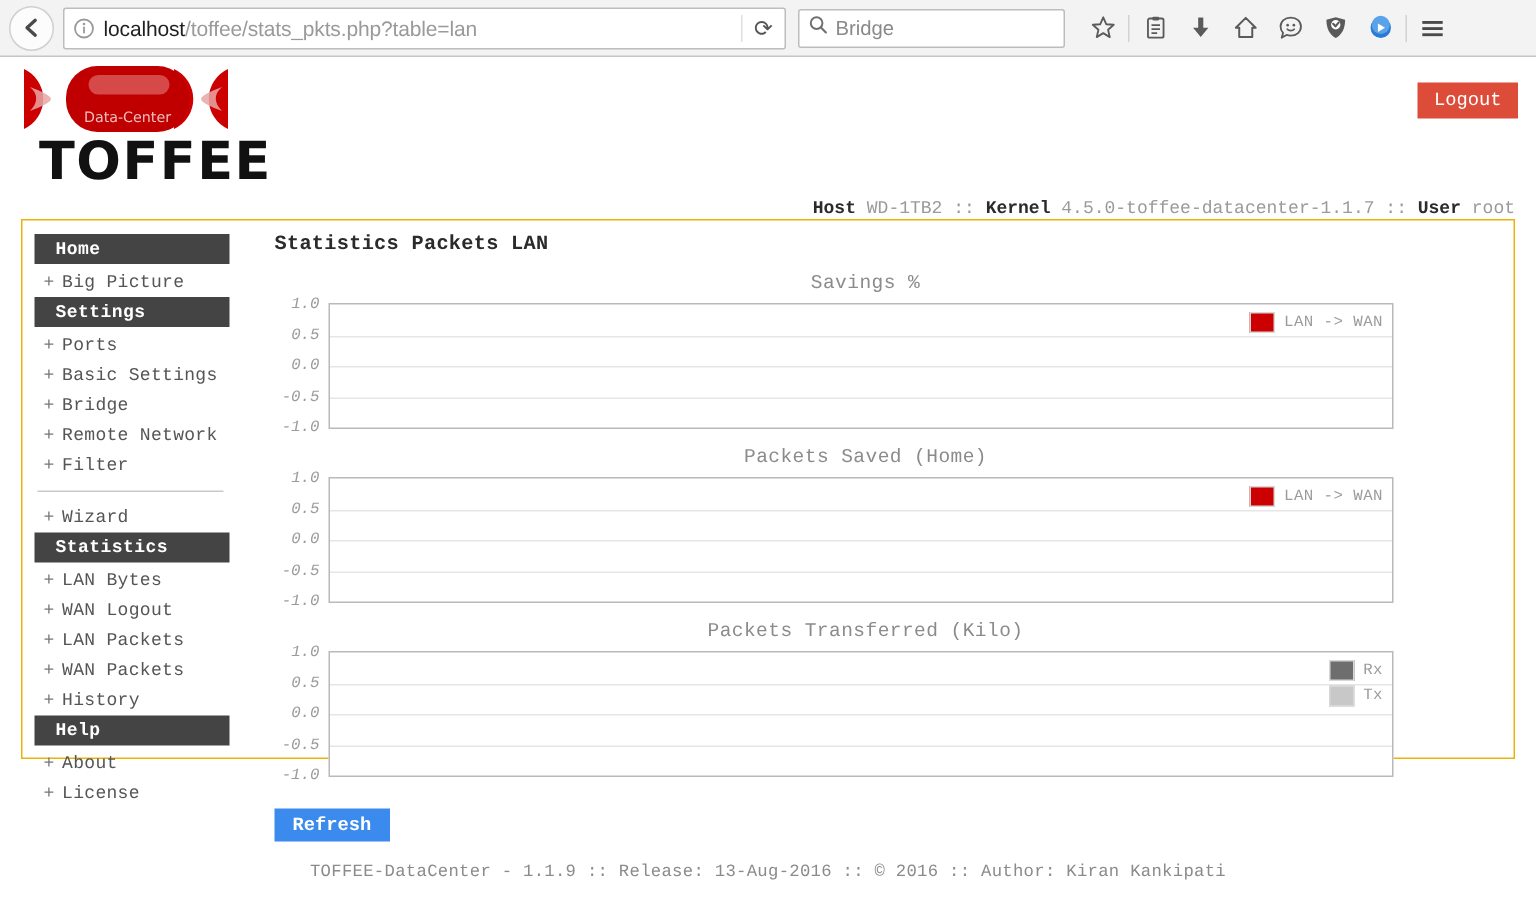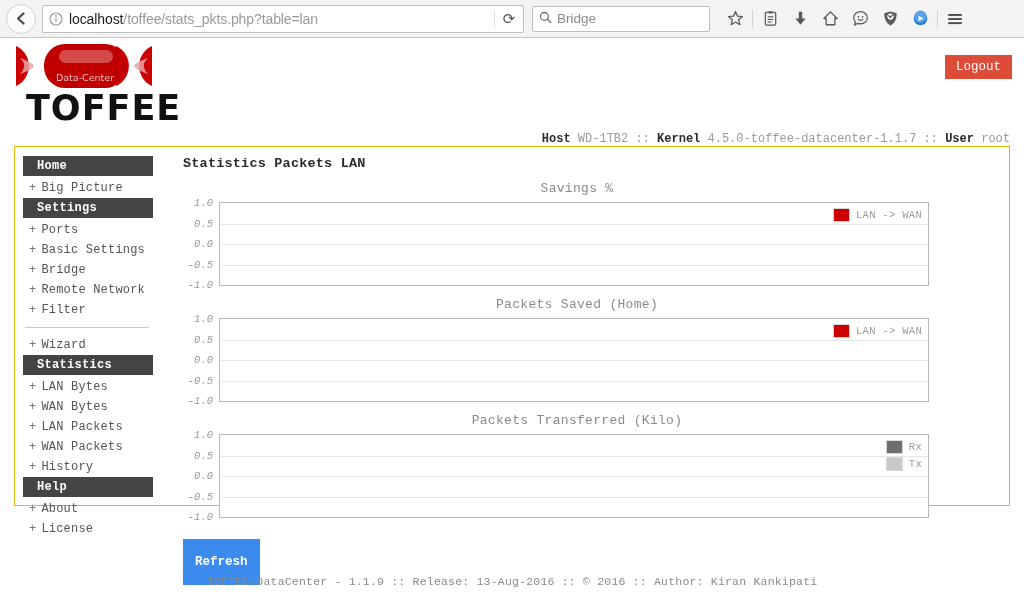--- a/index.html
+++ b/index.html
@@ -255,21 +255,21 @@
   .legend-label.short { min-width: 0; }
 
   .refresh-btn {
     margin: 20px 0 0 18px;
     background: #3b8aee;
     color: #ffffff;
     border: none;
     font-family: "Liberation Mono", monospace;
     font-weight: bold;
     font-size: 12.5px;
-    padding: 16px 12px;
+    padding: 4px 12px;
     cursor: pointer;
   }
 
   
   .footer {
     position: absolute;
     left: 14px; top: 575px;
     width: 996px;
     text-align: center;
     font-family: "Liberation Mono", monospace;
@@ -409,21 +409,21 @@
       <div class="side-head">Settings</div>
       <div class="side-item"><span class="plus">+</span><span>Ports</span></div>
       <div class="side-item"><span class="plus">+</span><span>Basic Settings</span></div>
       <div class="side-item"><span class="plus">+</span><span>Bridge</span></div>
       <div class="side-item"><span class="plus">+</span><span>Remote Network</span></div>
       <div class="side-item"><span class="plus">+</span><span>Filter</span></div>
       <div class="side-rule"></div>
       <div class="side-item"><span class="plus">+</span><span>Wizard</span></div>
       <div class="side-head">Statistics</div>
       <div class="side-item"><span class="plus">+</span><span>LAN Bytes</span></div>
-      <div class="side-item"><span class="plus">+</span><span>WAN Bytes</span></div>
+      <div class="side-item"><span class="plus">+</span><span>WAN Logout</span></div>
       <div class="side-item"><span class="plus">+</span><span>LAN Packets</span></div>
       <div class="side-item"><span class="plus">+</span><span>WAN Packets</span></div>
       <div class="side-item"><span class="plus">+</span><span>History</span></div>
       <div class="side-head">Help</div>
       <div class="side-item"><span class="plus">+</span><span>About</span></div>
       <div class="side-item"><span class="plus">+</span><span>License</span></div>
     </div>
 
   <div class="main">
     <div class="main-title">Statistics Packets LAN</div>

